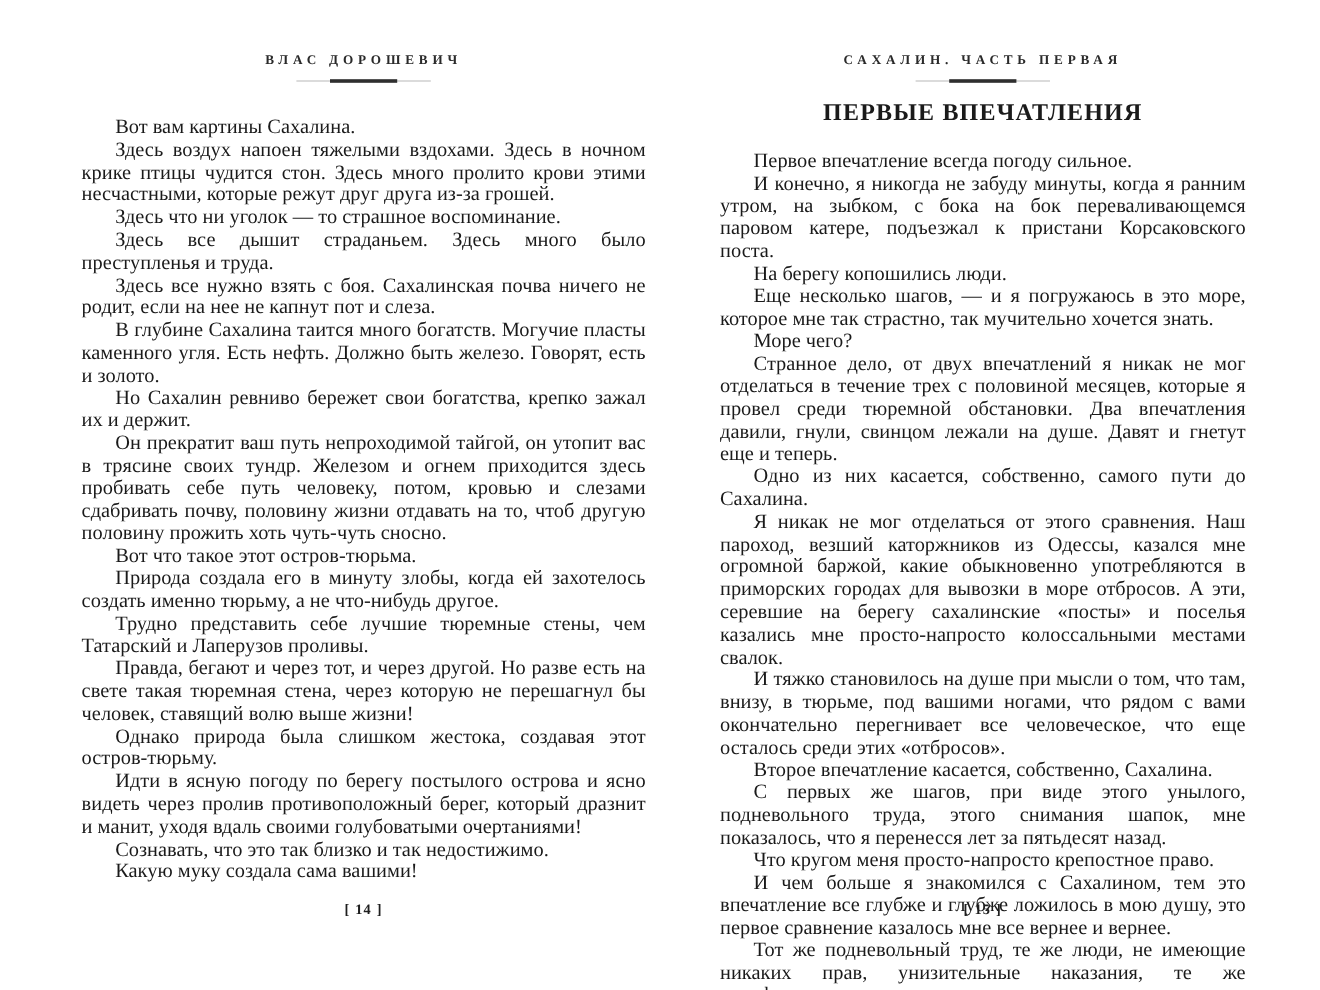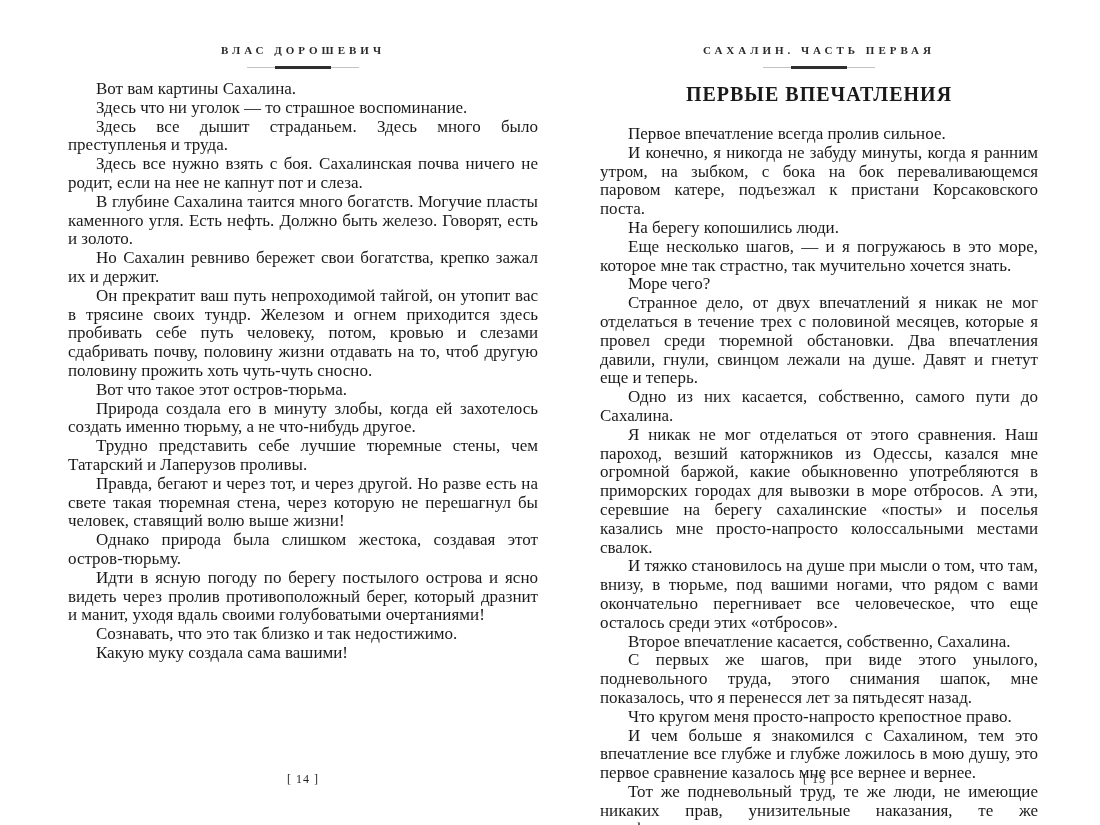--- a/index.html
+++ b/index.html
@@ -52,60 +52,60 @@
   }
   .section-title {
     margin: 14px 0 0 0;
     text-align: center;
     font-size: 20px;
     font-weight: bold;
     letter-spacing: 1px;
     color: #1a1a1a;
   }
   .body-text {
-    margin-top: 11px;
+    margin-top: 28px;
   }
   .page-right .body-text {
     margin-top: 19px;
   }
   .body-text p {
     margin: 0;
     text-indent: 28px;
     text-align: justify;
     font-size: 17px;
     line-height: 18.8px;
     color: #1a1a1a;
   }
   .folio {
     position: absolute;
     top: 707px;
     left: 0; right: 0;
     text-align: center;
     font-size: 12px;
-    font-weight: normal;
+    font-weight: bold;
     letter-spacing: 1px;
     color: #1f1f1f;
-    margin-top: 21px;
   }
 </style>
 </head>
 <body>
 
 <div class="spread">
 
   <section class="page page-left">
     <header>
       <div class="running-head">ВЛАС ДОРОШЕВИЧ</div>
       <div class="ornament">
         <span class="rule-light"></span>
         <span class="rule-dark"></span>
       </div>
     </header>
     <div class="body-text">
         <p>Вот вам картины Сахалина.</p>
+        <p>Здесь воздух напоен тяжелыми вздохами. Здесь в ночном крике птицы чудится стон. Здесь много пролито крови этими несчастными, которые режут друг друга из-за грошей.</p>
         <p>Здесь что ни уголок — то страшное воспоминание.</p>
         <p>Здесь все дышит страданьем. Здесь много было преступленья и труда.</p>
         <p>Здесь все нужно взять с боя. Сахалинская почва ничего не родит, если на нее не капнут пот и слеза.</p>
         <p>В глубине Сахалина таится много богатств. Могучие пласты каменного угля. Есть нефть. Должно быть железо. Говорят, есть и золото.</p>
         <p>Но Сахалин ревниво бережет свои богатства, крепко зажал их и держит.</p>
         <p>Он прекратит ваш путь непроходимой тайгой, он утопит вас в трясине своих тундр. Железом и огнем приходится здесь пробивать себе путь человеку, потом, кровью и слезами сдабривать почву, половину жизни отдавать на то, чтоб другую половину прожить хоть чуть-чуть сносно.</p>
         <p>Вот что такое этот остров-тюрьма.</p>
         <p>Природа создала его в минуту злобы, когда ей захотелось создать именно тюрьму, а не что-нибудь другое.</p>
         <p>Трудно представить себе лучшие тюремные стены, чем Татарский и Лаперузов проливы.</p>
         <p>Правда, бегают и через тот, и через другой. Но разве есть на свете такая тюремная стена, через которую не перешагнул бы человек, ставящий волю выше жизни!</p>
@@ -120,21 +120,21 @@
   <section class="page page-right">
     <header>
       <div class="running-head">САХАЛИН. ЧАСТЬ ПЕРВАЯ</div>
       <div class="ornament">
         <span class="rule-light"></span>
         <span class="rule-dark"></span>
       </div>
     </header>
     <h2 class="section-title">ПЕРВЫЕ ВПЕЧАТЛЕНИЯ</h2>
     <div class="body-text">
-        <p>Первое впечатление всегда пролив сильное.</p>
+        <p>Первое впечатление всегда погоду сильное.</p>
         <p>И конечно, я никогда не забуду минуты, когда я ранним утром, на зыбком, с бока на бок переваливающемся паровом катере, подъезжал к пристани Корсаковского поста.</p>
         <p>На берегу копошились люди.</p>
         <p>Еще несколько шагов, — и я погружаюсь в это море, которое мне так страстно, так мучительно хочется знать.</p>
         <p>Море чего?</p>
         <p>Странное дело, от двух впечатлений я никак не мог отделаться в течение трех с половиной месяцев, которые я провел среди тюремной обстановки. Два впечатления давили, гнули, свинцом лежали на душе. Давят и гнетут еще и теперь.</p>
         <p>Одно из них касается, собственно, самого пути до Сахалина.</p>
         <p>Я никак не мог отделаться от этого сравнения. Наш пароход, везший каторжников из Одессы, казался мне огромной баржой, какие обыкновенно употребляются в приморских городах для вывозки в море отбросов. А эти, серевшие на берегу сахалинские «посты» и поселья казались мне просто-напросто колоссальными местами свалок.</p>
         <p>И тяжко становилось на душе при мысли о том, что там, внизу, в тюрьме, под вашими ногами, что рядом с вами окончательно перегнивает все человеческое, что еще осталось среди этих «отбросов».</p>
         <p>Второе впечатление касается, собственно, Сахалина.</p>
         <p>С первых же шагов, при виде этого унылого, подневольного труда, этого снимания шапок, мне показалось, что я перенесся лет за пятьдесят назад.</p>

